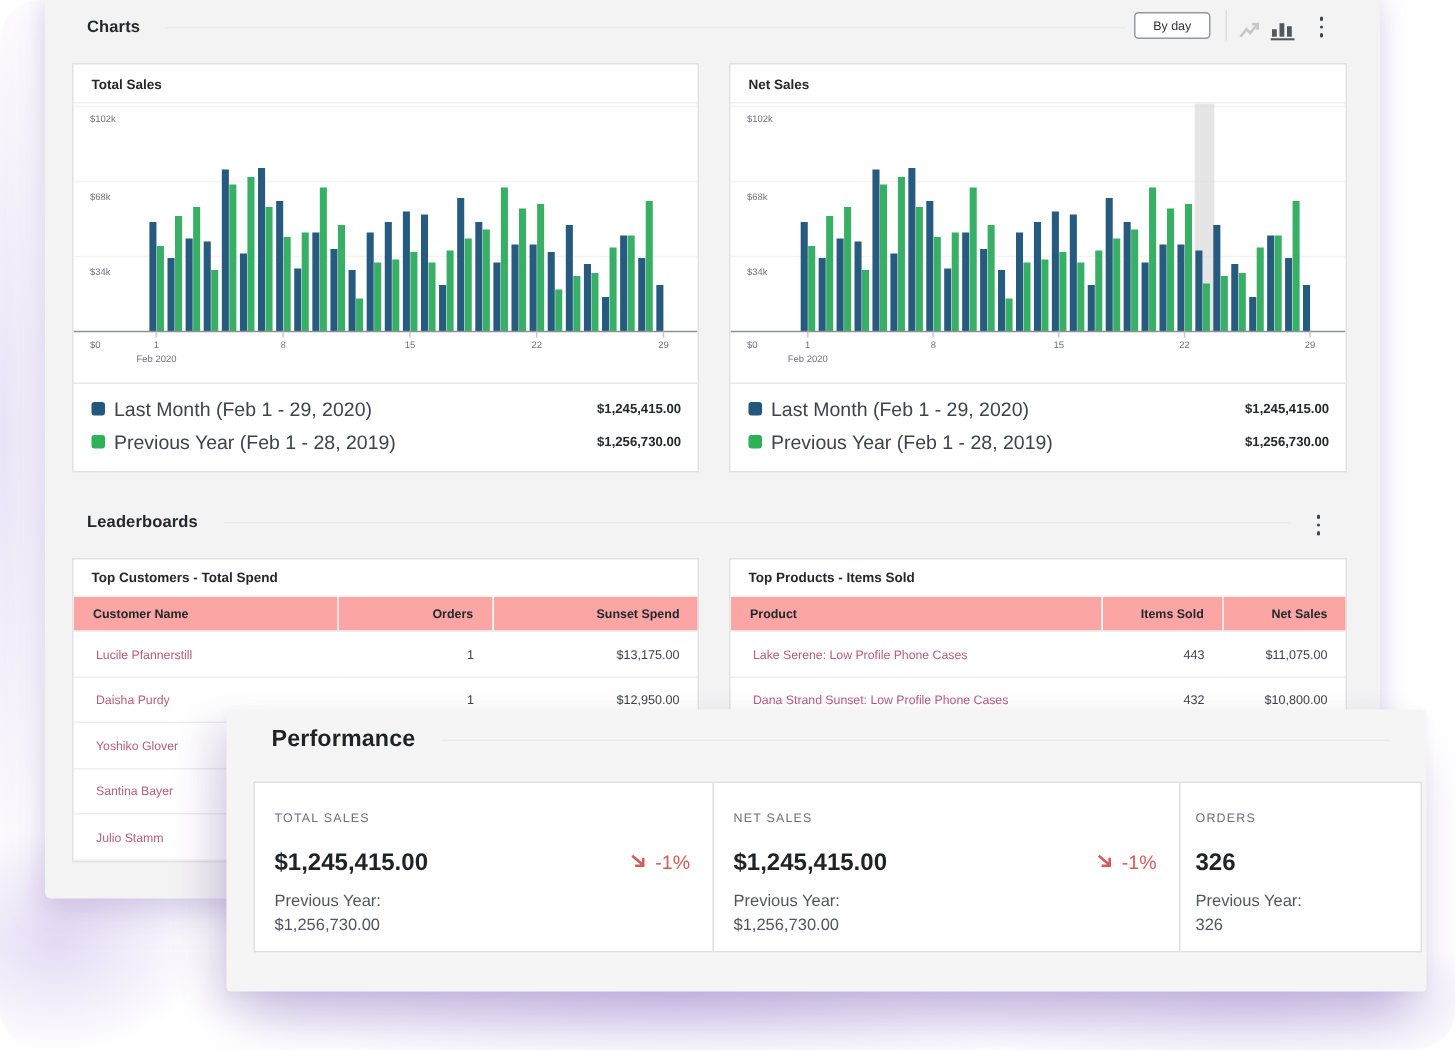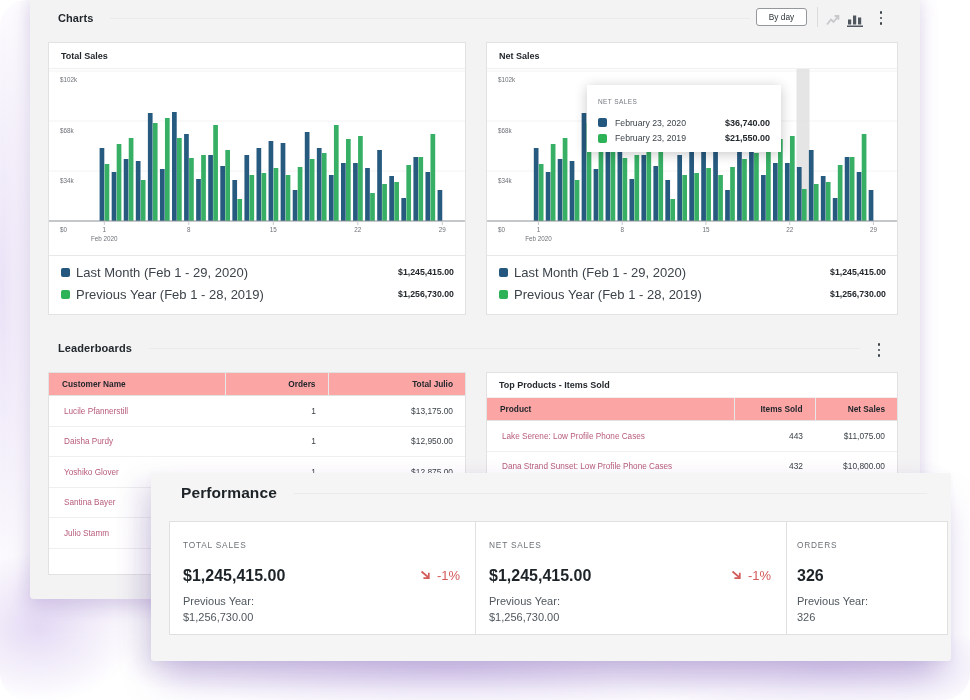--- a/index.html
+++ b/index.html
@@ -241,33 +241,20 @@
           <line x1="135.2" y1="152.0" x2="135.2" y2="156.0" stroke="#c6c8ca" stroke-width="1"></line>
           <text x="135.2" y="163.0" font-size="6.3" fill="#6d7177" text-anchor="middle" font-family="Liberation Sans, sans-serif">8</text>
           <line x1="218.9" y1="152.0" x2="218.9" y2="156.0" stroke="#c6c8ca" stroke-width="1"></line>
           <text x="218.9" y="163.0" font-size="6.3" fill="#6d7177" text-anchor="middle" font-family="Liberation Sans, sans-serif">15</text>
           <line x1="302.7" y1="152.0" x2="302.7" y2="156.0" stroke="#c6c8ca" stroke-width="1"></line>
           <text x="302.7" y="163.0" font-size="6.3" fill="#6d7177" text-anchor="middle" font-family="Liberation Sans, sans-serif">22</text>
           <line x1="386.4" y1="152.0" x2="386.4" y2="156.0" stroke="#c6c8ca" stroke-width="1"></line>
           <text x="386.4" y="163.0" font-size="6.3" fill="#6d7177" text-anchor="middle" font-family="Liberation Sans, sans-serif">29</text>
           <text x="51.5" y="172.0" font-size="6.3" fill="#6d7177" text-anchor="middle" font-family="Liberation Sans, sans-serif">Feb 2020</text>
         </svg>
-   <div class="tooltip" style="left:100px;top:16px;width:194px;height:67px;padding:13px 11px 0 11px">
-     <div class="tt-label">NET SALES</div>
-     <div class="tt-row" style="margin-top:10px">
-            <span class="tt-sq" style="background:#23577d"></span>
-            <span class="tt-date">February 23, 2020</span>
-            <span class="tt-val">$36,740.00</span>
-          </div>
-     <div class="tt-row">
-            <span class="tt-sq" style="background:#2eb258"></span>
-            <span class="tt-date">February 23, 2019</span>
-            <span class="tt-val">$21,550.00</span>
-          </div>
-   </div>
  </div>
  <div class="legend">
   <div class="lrow">
           <span class="lsq" style="background:#23577d"></span>
           <span class="ltxt">Last Month (Feb 1 - 29, 2020)</span>
           <span class="lval">$1,245,415.00</span>
         </div>
   <div class="lrow">
           <span class="lsq" style="background:#2eb258"></span>
           <span class="ltxt">Previous Year (Feb 1 - 28, 2019)</span>
@@ -280,31 +267,32 @@
       <h2>Leaderboards</h2>
       <div class="line"></div>
     </div>
 <div class="kebab" style="position:absolute;left:877px;top:340px;width:4px">
       <span></span>
       <span></span>
       <span></span>
     </div>
 
 <div class="panel" style="left:48px;top:372px;width:418px;height:203px">
+ <div class="ptitle" style="height:25px;line-height:25px">Top Customers - Total Spend</div>
  <table>
   <colgroup>
           <col style="width:176px">
           <col style="width:103px">
           <col>
         </colgroup>
   <thead>
           <tr>
             <th style="text-align:left">Customer Name</th>
             <th class="num">Orders</th>
-            <th class="num">Total Julio</th>
+            <th class="num">Sunset Spend</th>
           </tr>
         </thead>
   <tbody>
    <tr>
             <td><a class="lb">Lucile Pfannerstill</a></td>
             <td class="num">1</td>
             <td class="num">$13,175.00</td>
           </tr>
    <tr>
             <td><a class="lb">Daisha Purdy</a></td>

